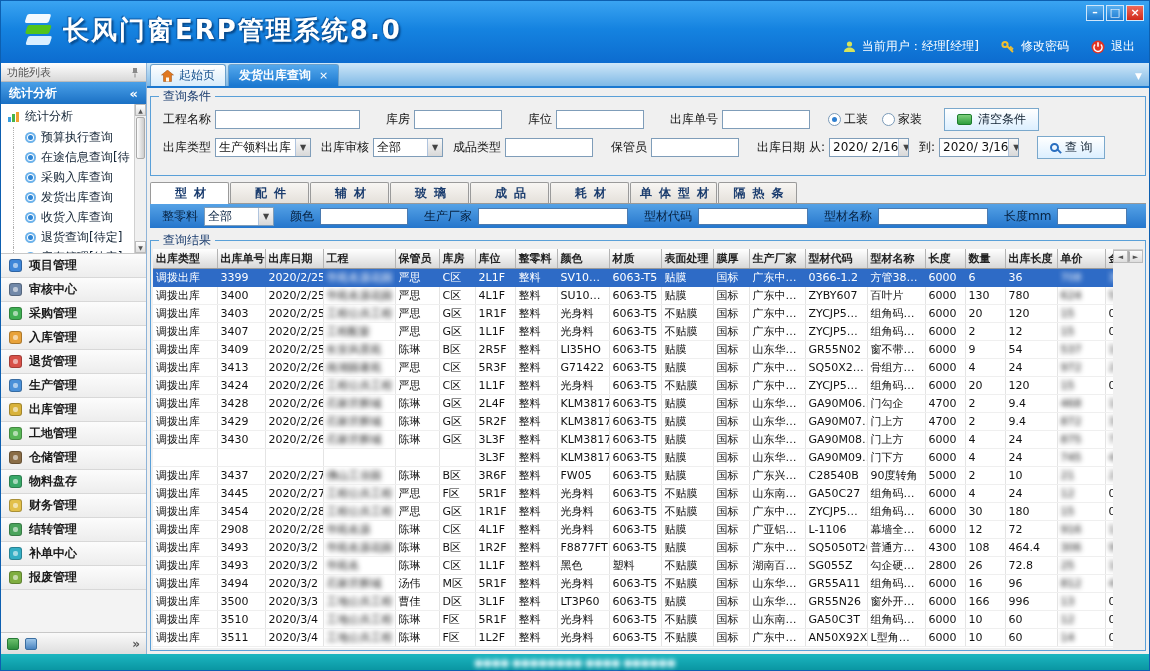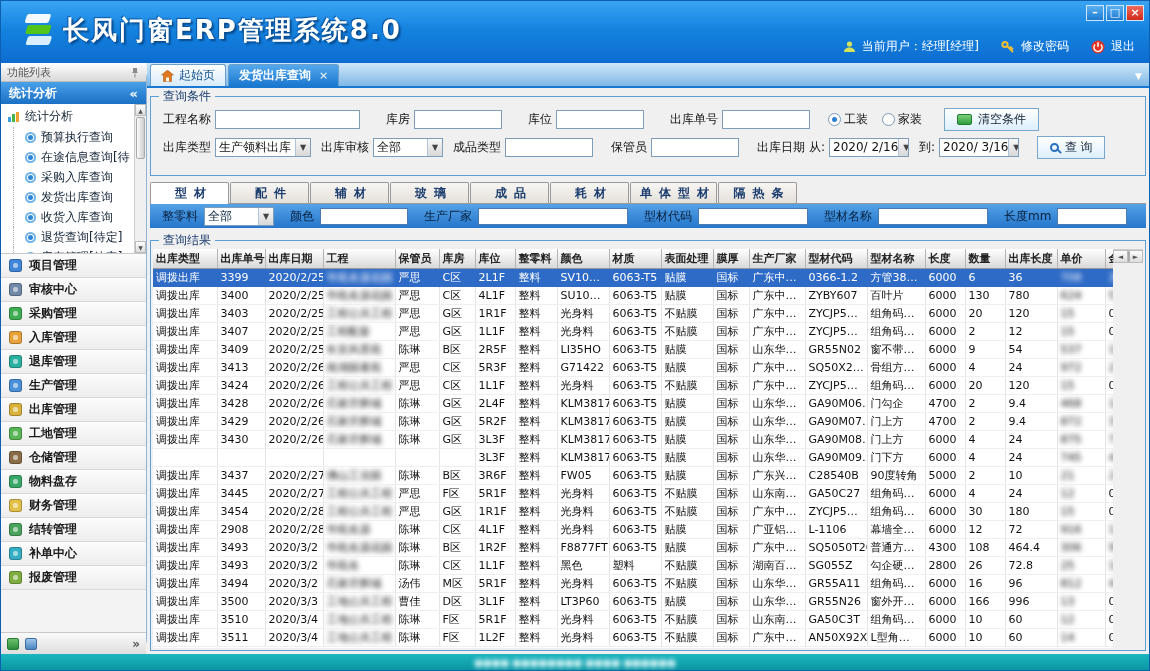--- a/index.html
+++ b/index.html
@@ -10,21 +10,21 @@
 .header{height:62px;flex:0 0 62px;background:linear-gradient(180deg,#3aa4f2 0%,#1583e0 45%,#0c6ccf 100%);position:relative;}
 .logo{position:absolute;left:10px;top:8px;}
 .app-title{position:absolute;left:62px;top:12px;font-size:26px;font-weight:bold;color:#fff;letter-spacing:2px;text-shadow:2px 2px 2px #084a8c,-1px -1px 1px #0a55a0;}
 .win-controls{position:absolute;right:5px;top:4px;display:flex;gap:2px;}
 .win-btn{width:18px;height:16px;background:linear-gradient(180deg,#5ab0f0,#1d7ad0);border:1px solid #cfe6fa;color:#fff;font-size:11px;line-height:13px;text-align:center;font-weight:bold;cursor:default;}
 .win-btn.close{background:linear-gradient(180deg,#f06a5a,#d02a1a);}
 .userbar{position:absolute;right:14px;bottom:8px;display:flex;align-items:center;gap:6px;color:#fff;font-size:12px;}
 .userbar .sep{width:10px;}
 
 .bodyrow{display:flex;flex:1;min-height:0;}
-.sidebar{flex:0 0 146px;width:146px;display:flex;flex-direction:column;background:#f3f3f3;border-right:1px solid #8fb4d8;min-height:0;border-radius:16px;}
+.sidebar{flex:0 0 146px;width:146px;display:flex;flex-direction:column;background:#f3f3f3;border-right:1px solid #8fb4d8;min-height:0;}
 .panel-title{height:19px;flex:0 0 19px;display:flex;align-items:center;padding:0 6px;background:linear-gradient(#fefefe,#d9d9d9);border-bottom:1px solid #bbb;color:#555;font-size:11px;}
 .panel-title svg{margin-left:auto;}
 .section-hdr{height:22px;flex:0 0 22px;display:flex;align-items:center;padding:0 8px;background:linear-gradient(#4aa0e8,#1a70c4);color:#fff;font-weight:bold;font-size:12px;}
 .collapse{margin-left:auto;font-size:13px;font-weight:bold;}
 .tree{height:150px;flex:0 0 150px;position:relative;background:#fff;overflow:hidden;border-bottom:1px solid #c8c8c8;padding-right:12px;}
 .tree-root{display:flex;align-items:center;gap:5px;padding:4px 4px 2px 6px;font-size:12px;color:#123;}
 .tree-item{display:flex;align-items:center;gap:5px;height:20px;padding-left:24px;font-size:12px;color:#123;position:relative;white-space:nowrap;overflow:hidden;}
 .tree-item::before{content:'';position:absolute;left:12px;top:0;bottom:0;border-left:1px dotted #b0b0b0;}
 .tree-dot{width:11px;height:11px;border-radius:50%;border:2px solid #6db2ea;background:#fff;position:relative;flex:0 0 auto;}
 .tree-dot::after{content:'';position:absolute;inset:1px;border-radius:50%;background:#2f86d6;}
@@ -195,22 +195,22 @@
           </div>
           <div class="menu-item">
             <span class="mi" style="background: linear-gradient(rgb(63, 174, 82), rgb(63, 174, 82));"></span>
             <span class="mlabel">采购管理</span>
           </div>
           <div class="menu-item">
             <span class="mi" style="background: linear-gradient(rgb(232, 162, 58), rgb(232, 162, 58));"></span>
             <span class="mlabel">入库管理</span>
           </div>
           <div class="menu-item">
-            <span class="mi" style="background: linear-gradient(rgb(42, 176, 160), rgb(42, 176, 160));"></span>
-            <span class="mlabel">退库管理</span>
+            <span class="mi" style="background: linear-gradient(rgb(216, 80, 72), rgb(216, 80, 72));"></span>
+            <span class="mlabel">退货管理</span>
           </div>
           <div class="menu-item">
             <span class="mi" style="background: linear-gradient(rgb(74, 144, 216), rgb(74, 144, 216));"></span>
             <span class="mlabel">生产管理</span>
           </div>
           <div class="menu-item">
             <span class="mi" style="background: linear-gradient(rgb(216, 178, 58), rgb(216, 178, 58));"></span>
             <span class="mlabel">出库管理</span>
           </div>
           <div class="menu-item">

